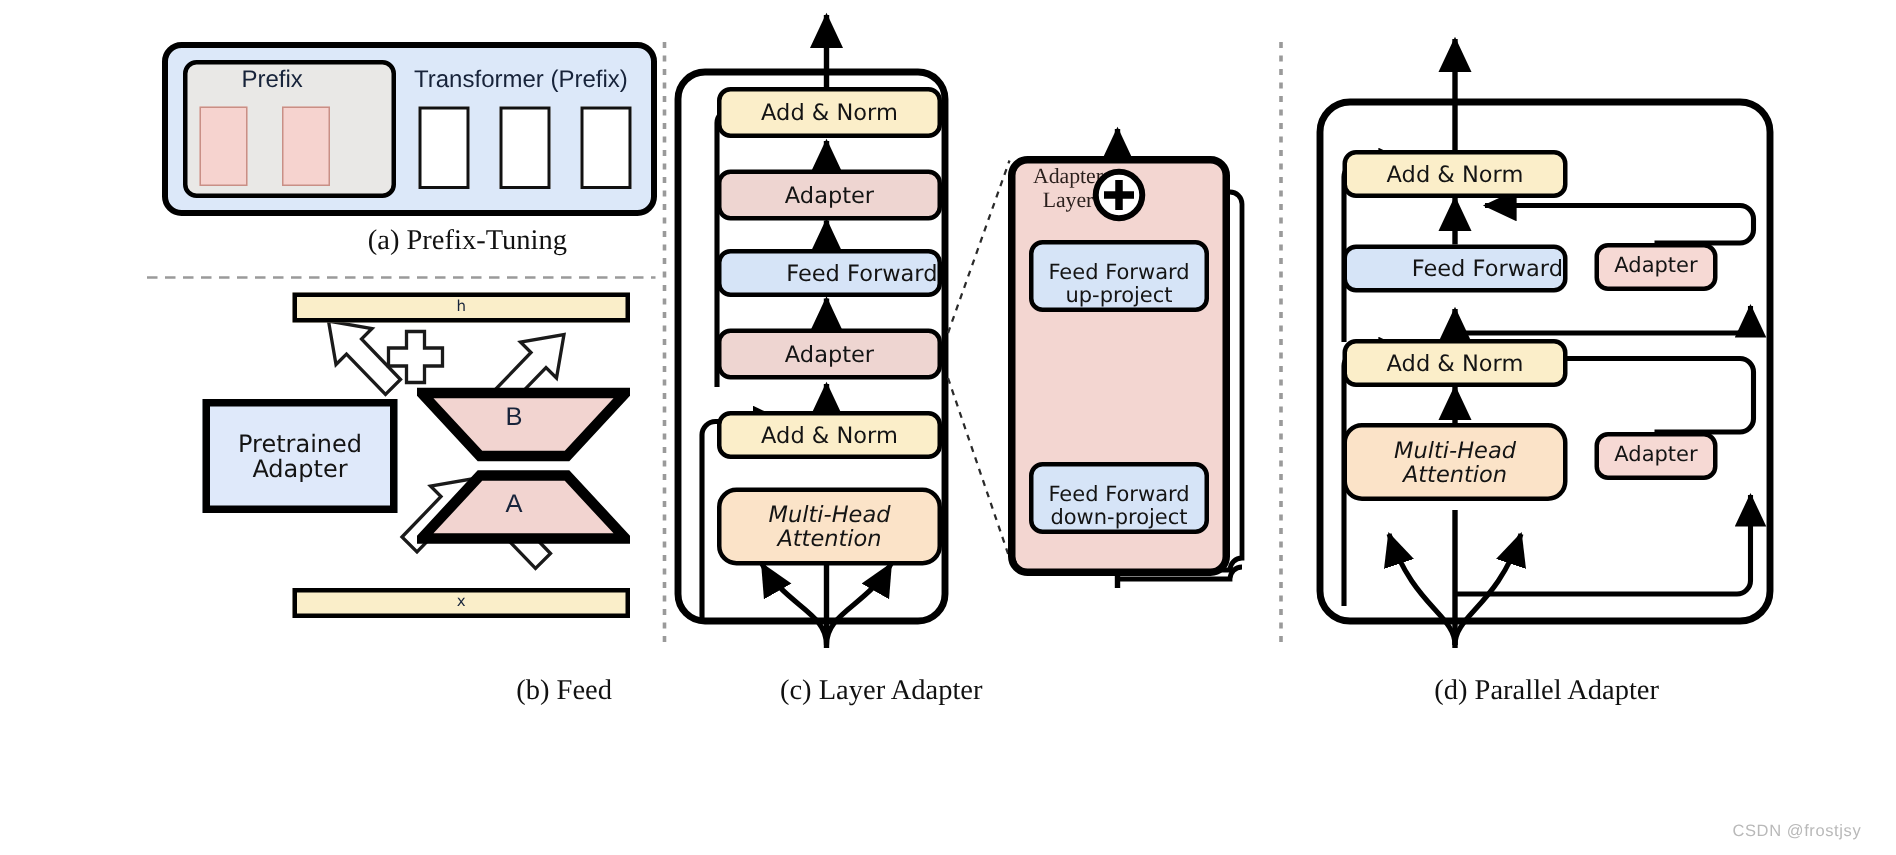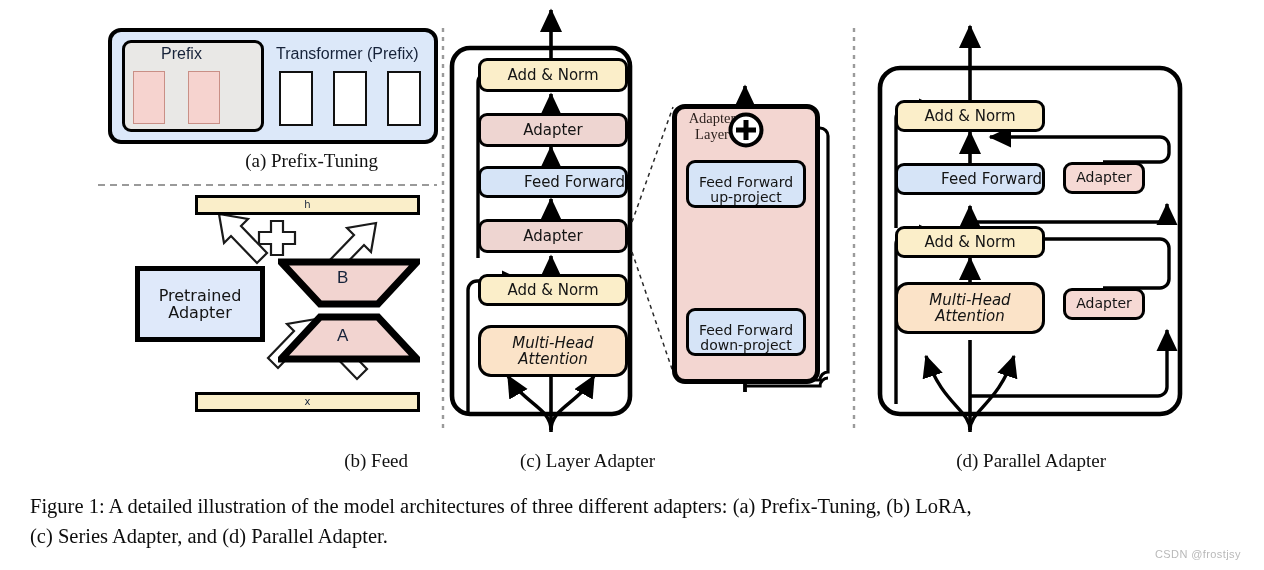--- a/index.html
+++ b/index.html
@@ -267,20 +267,16 @@
         flex-direction:column;">
     <span>Multi-Head</span>
     <span>Attention</span>
   </div>
   <div class="box r8 c-pink2" style="left:1063px;top:288px;width:82px;height:32px;font-size:14px;">
     <span>Adapter</span>
   </div>
 
   <div class="cap" style="left:876px;top:450px;width:230px;">(d) Parallel Adapter</div>
 
-  <div class="figcap" style="left:30px;top:492px;width:1215px;">
-    <div>Figure 1: A detailed illustration of the model architectures of three different adapters: (a) Prefix-Tuning, (b) LoRA,</div>
-    <div>(c) Series Adapter, and (d) Parallel Adapter.</div>
-  </div>
 
   <div class="wm" style="left:1155px;top:548px;">CSDN @frostjsy</div>
 
 </div>
 
 </body></html>

